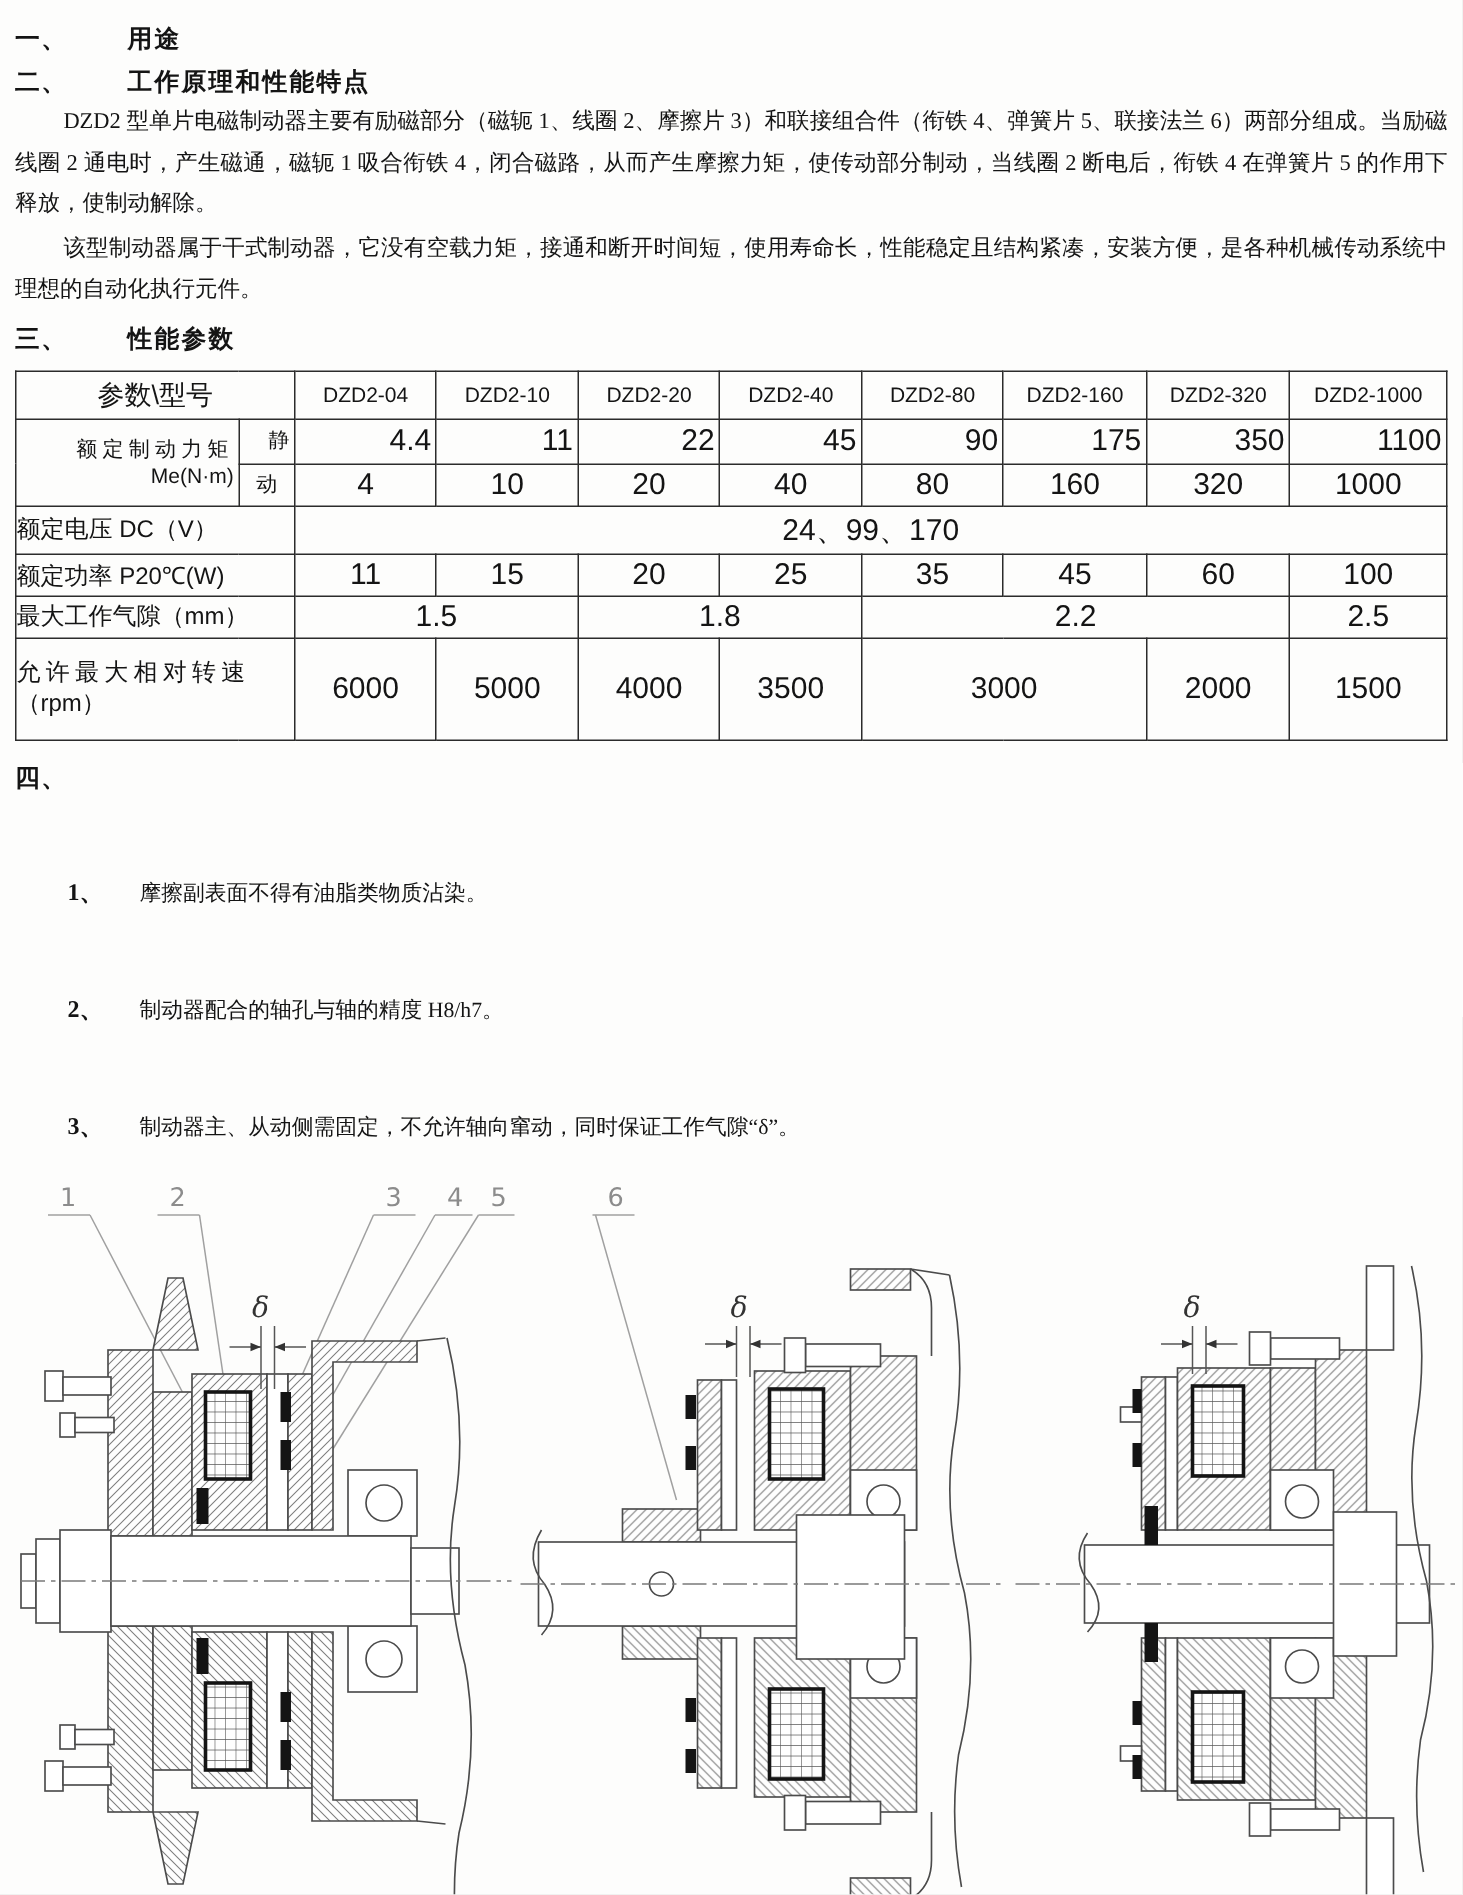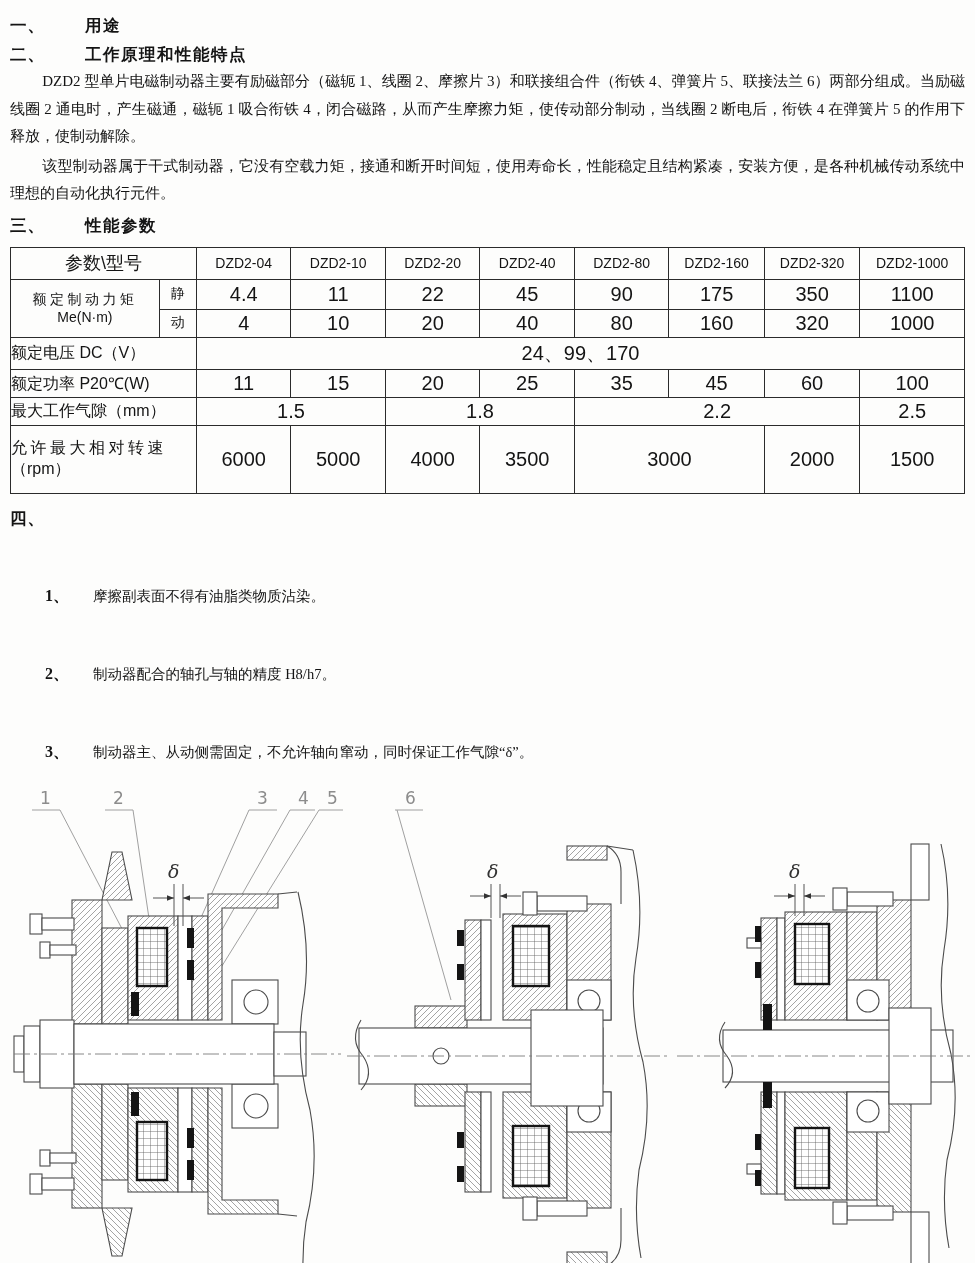--- a/index.html
+++ b/index.html
@@ -27,21 +27,21 @@
   
   .spec-table { width:955px; border-collapse:collapse; table-layout:fixed;
                 margin-top:10px; font-size:14px; }
   .spec-table td { border:1.4px solid #2b2b2b; text-align:center;
                    vertical-align:middle; padding:2px 3px; background:#fdfdfc; }
   .spec-table .num  { font-size:20px; }
   .spec-table .lbl  { text-align:left; padding-left:0; font-size:16px; }
   .spec-table .corner { font-size:18px; }
   .spec-table .sp   { letter-spacing:3.5px; }
   .r-head  td { height:32px; }
-  .r-stat  td { height:30px; }
+  .r-stat  td { height:30px;text-align:right; }
   .r-dyn   td { height:28px; }
   .r-volt  td { height:29px; }
   .r-pow   td { height:28px; }
   .r-gap   td { height:28px; }
   .r-speed td { height:68px; }
   
   .diagrams { display:flex; margin-top:16px; }
   .diagrams figure { flex:0 0 auto; }
   .drawing { display:block; }
   .ln rect, .ln polygon, .ln circle, .ln path { stroke:#4b4b4b; stroke-width:1.1; }

